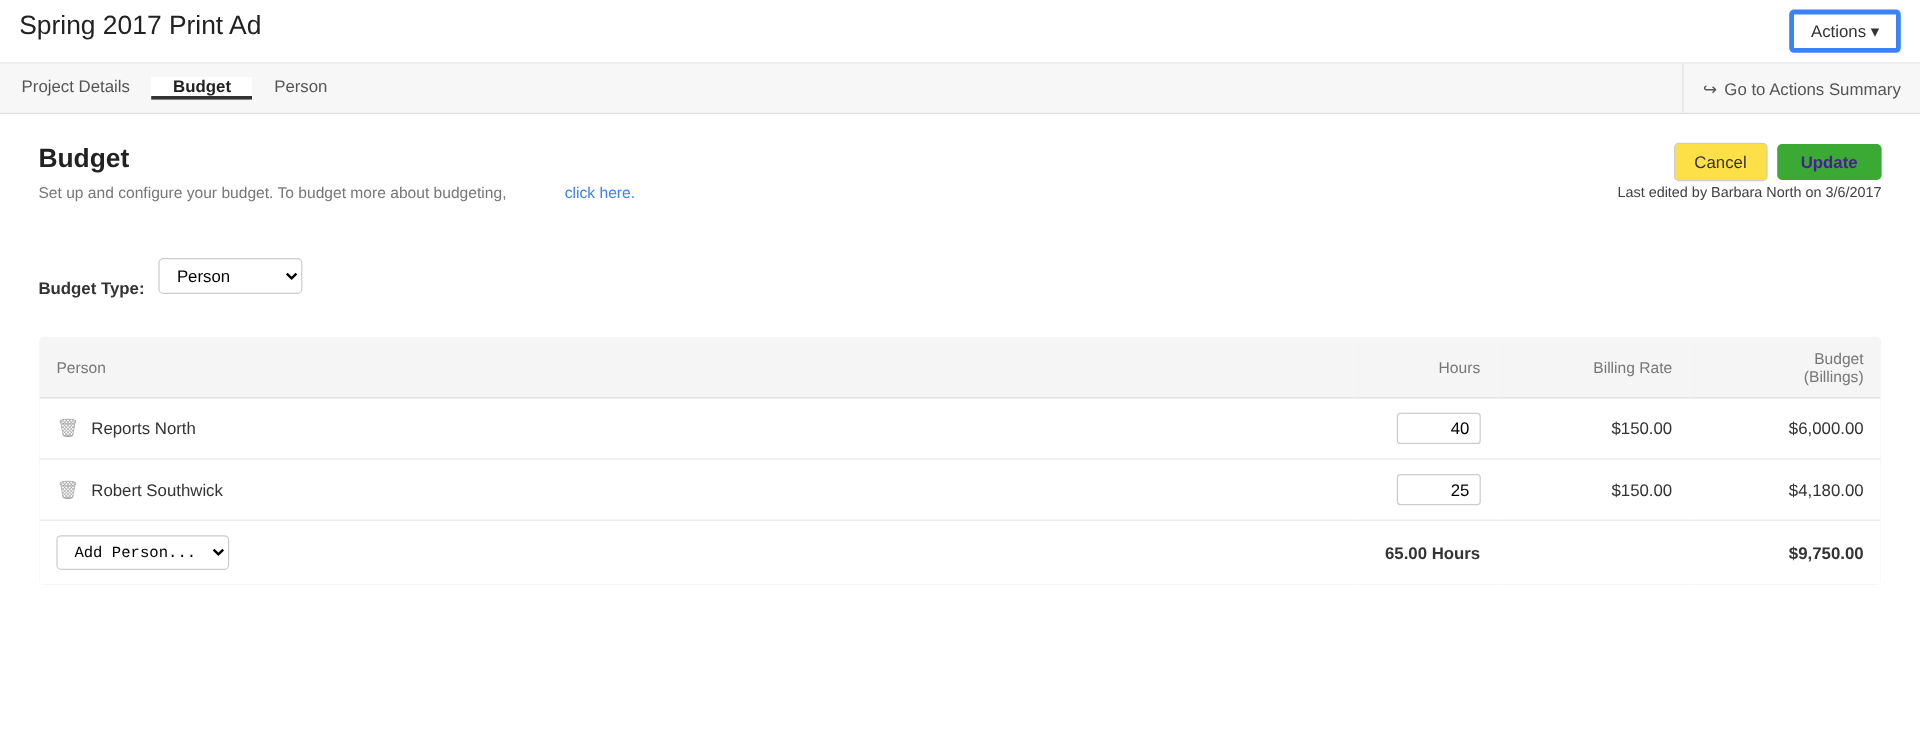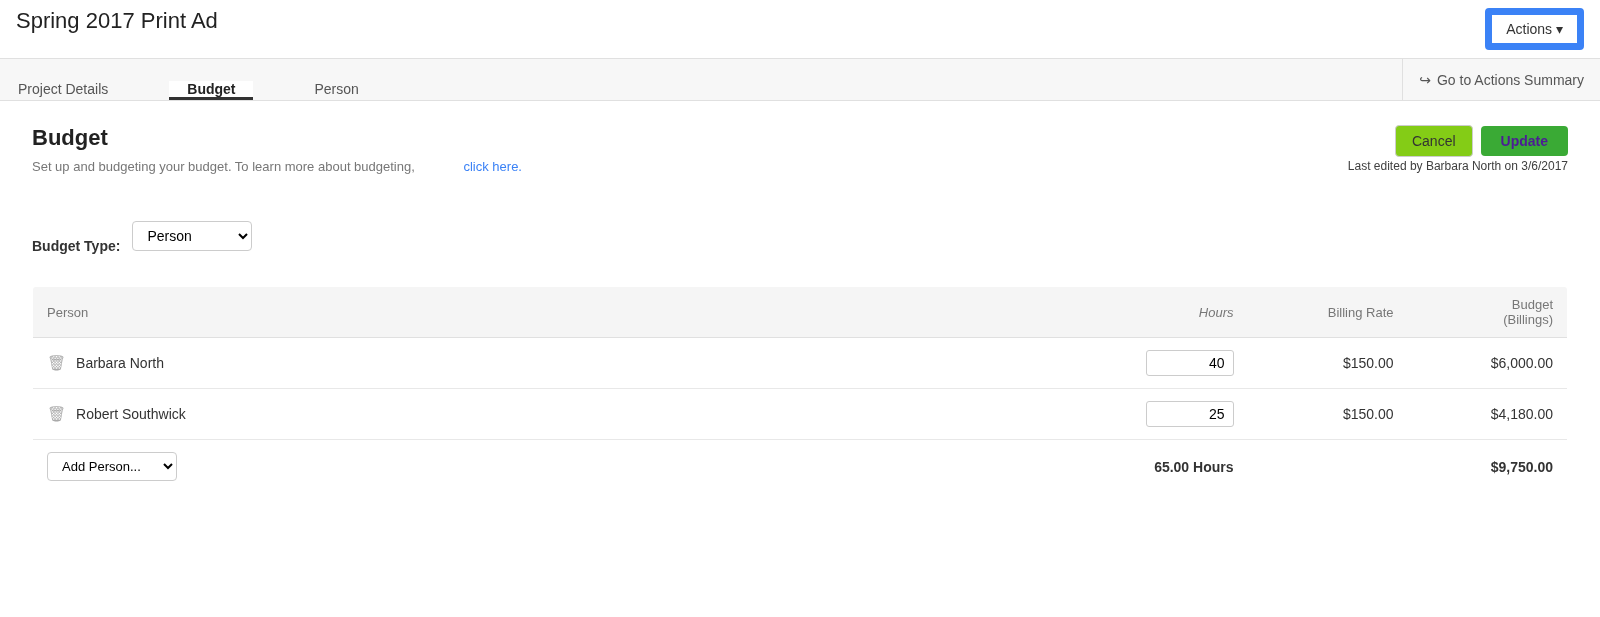--- a/index.html
+++ b/index.html
@@ -17,41 +17,40 @@
     .project-title {
       font-size: 22px;
       font-weight: 400;
       color: #222;
     }
     .actions-btn {
       display: flex;
       align-items: center;
       gap: 6px;
       padding: 6px 14px;
-      border: 7px solid #3b82f6;
+      border: 4px solid #3b82f6;
       border-radius: 4px;
       background: #fff;
       font-size: 14px;
       cursor: pointer;
       color: #333;
     }
 
     
     .nav-bar {
       display: flex;
       align-items: stretch;
       border-bottom: 1px solid #e0e0e0;
       background: #f7f7f7;
       min-height: 42px;
     }
     .nav-left {
       display: flex;
-      align-items: flex-end;
+      align-items: center;
       flex: 1;
-      gap: 43px;
     }
     .nav-item {
       display: flex;
       align-items: center;
       padding: 0 18px;
       font-size: 14px;
       color: #555;
       cursor: pointer;
       text-decoration: none;
       border-bottom: 3px solid transparent;
@@ -84,21 +83,21 @@
     }
     .header-actions {
       display: flex;
       gap: 8px;
       align-items: center;
     }
     .cancel-btn {
       padding: 7px 16px;
       border: 1px solid #ccc;
       border-radius: 4px;
-      background: #84cc16;
+      background: #fde047;
       font-size: 14px;
       cursor: pointer;
       color: #333;
     }
     .update-btn {
       padding: 7px 20px;
       border: none;
       border-radius: 4px;
       background: #3aaa35;
       font-size: 14px;
@@ -184,21 +183,21 @@
       align-items: center;
       gap: 10px;
     }
     .delete-icon {
       color: #aaa;
       cursor: pointer;
       font-size: 15px;
     }
 
     .hours-input {
-      width: 88px;
+      width: 70px;
       padding: 4px 8px;
       border: 1px solid #ccc;
       border-radius: 3px;
       text-align: right;
       font-size: 14px;
     }
 
     .totals-row td {
       font-weight: 700;
       background: #fff;
@@ -206,23 +205,24 @@
     }
 
     .add-person-select {
       padding: 5px 10px;
       border: 1px solid #ccc;
       border-radius: 4px;
       font-size: 13px;
       background: #fff;
       appearance: auto;
       min-width: 130px;
-    }
-
-    .col-hours { width: 120px; font-style: italic; }
+      font-family: Liberation Mono, monospace;
+    }
+
+    .col-hours { width: 120px; }
     .col-billing { width: 160px; }
     .col-budget { width: 160px; }
 
     .budget-header-row {
       display: flex;
       justify-content: space-between;
       align-items: flex-start;
       margin-bottom: 2px;
     }
   </style>
@@ -253,21 +253,21 @@
       <h2 class="budget-title">Budget</h2>
     </div>
     <div class="header-actions">
       <button class="cancel-btn">Cancel</button>
       <button class="update-btn">Update</button>
     </div>
   </div>
 
   <div style="display:flex; justify-content:space-between; align-items:flex-start; margin-bottom: 20px;">
     <p class="budget-description">
-      <span>Set up and budgeting your budget. To learn more about budgeting, </span><a href="#">click here.</a>
+      <span>Set up and configure your budget. To budget more about budgeting, </span><a href="#">click here.</a>
     </p>
     <div class="last-edited">Last edited by Barbara North on 3/6/2017</div>
   </div>
 
   <div class="budget-type-row">
     <span class="budget-type-label">Budget Type:</span>
     <select class="budget-type-select">
       <option>Person</option>
       <option>Task</option>
       <option>Project</option>
@@ -282,21 +282,21 @@
         <th class="col-billing">Billing Rate</th>
         <th class="col-budget">Budget<br>(Billings)</th>
       </tr>
     </thead>
     <tbody>
 
       <tr>
         <td>
           <div class="person-cell">
             <span class="delete-icon">🗑</span>
-            <span>Barbara North</span>
+            <span>Reports North</span>
           </div>
         </td>
         <td>
           <input class="hours-input" type="text" value="40" style="">
         </td>
         <td>$150.00</td>
         <td>$6,000.00</td>
       </tr>
 
       <tr>

